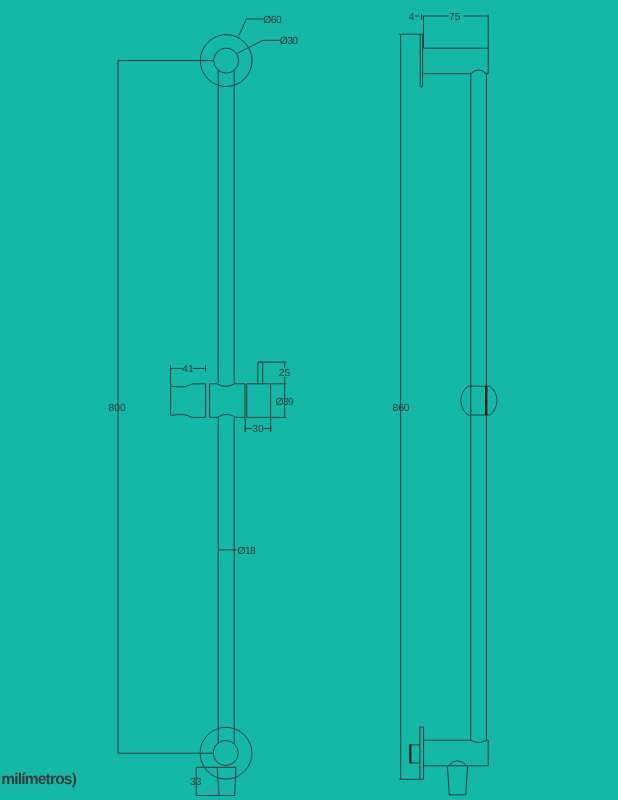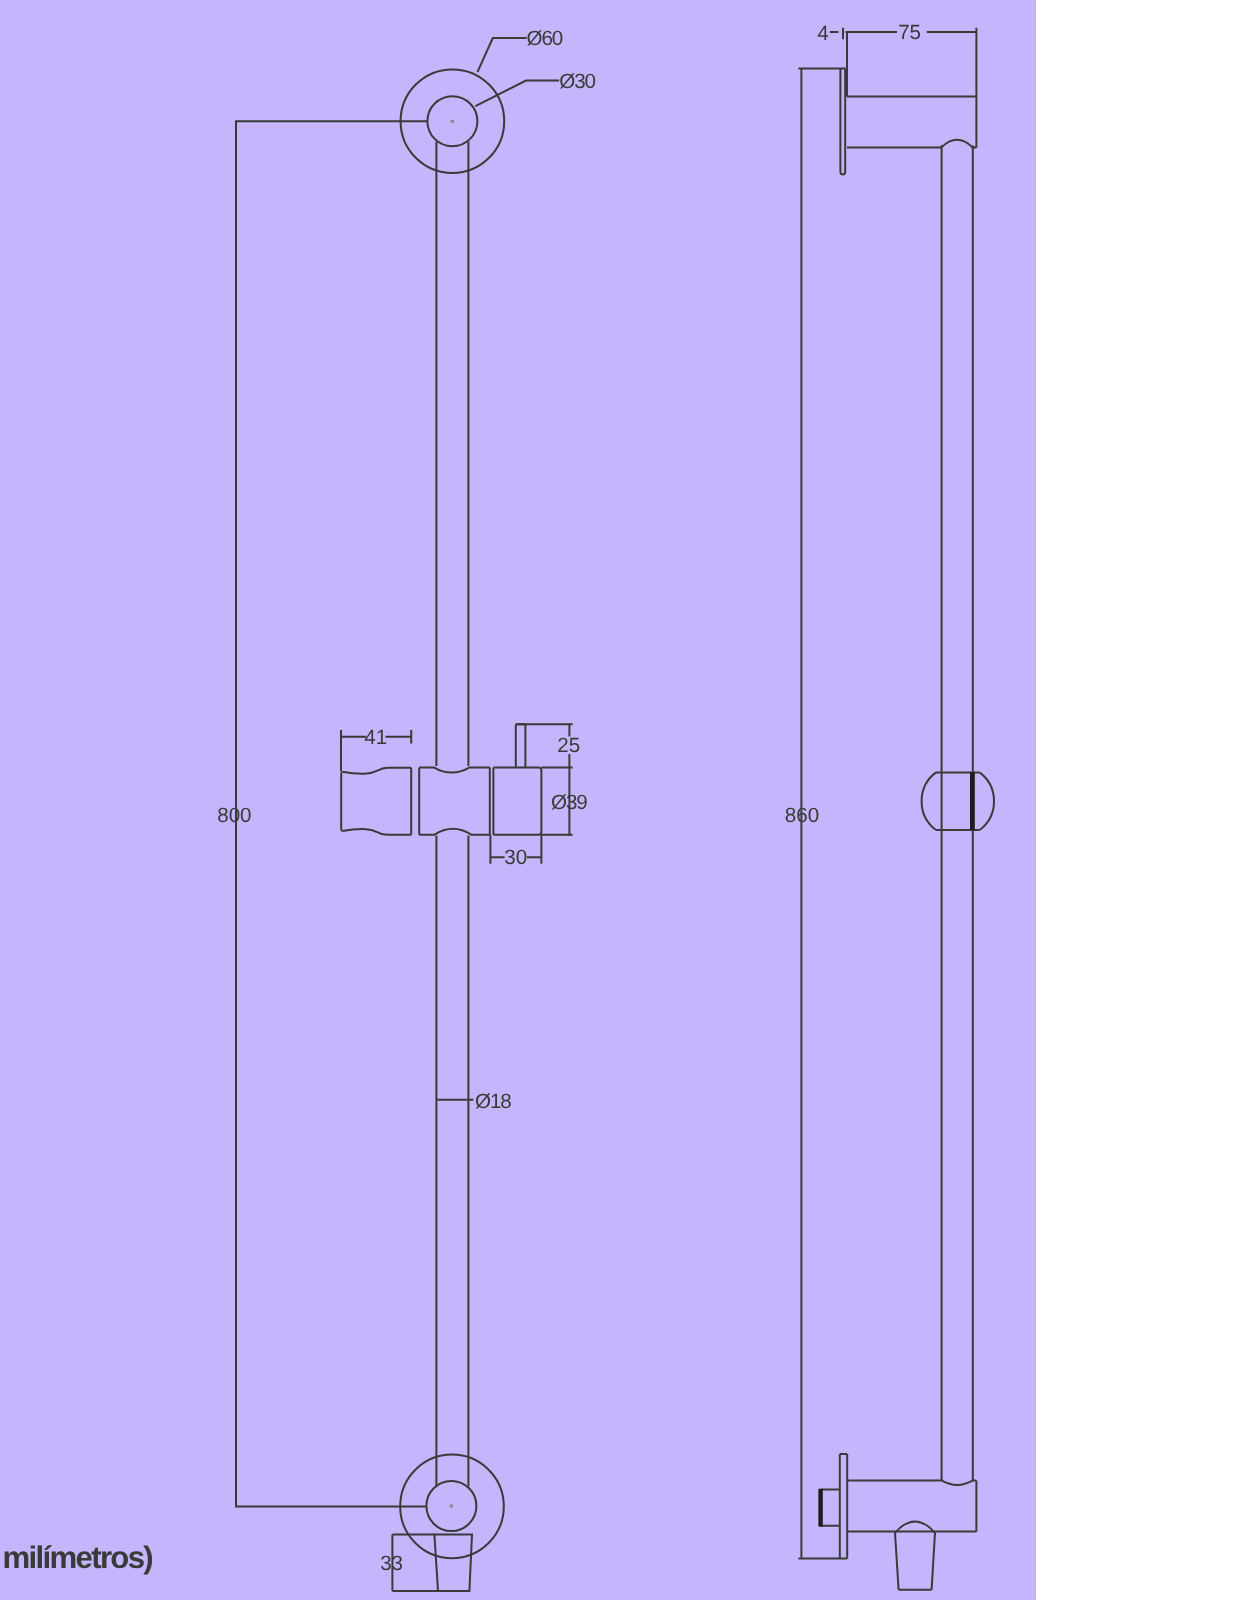--- a/index.html
+++ b/index.html
@@ -1,16 +1,16 @@
 <!DOCTYPE html>
 <html><head>
 <meta charset="utf-8">
 <style>
   html,body{margin:0;padding:0;background:#ffffff;}
-  .wrap{position:relative;width:518px;height:800px;background:#c4b5fd;overflow:hidden;}
+  .wrap{position:relative;width:618px;height:800px;background:#14b8a6;overflow:hidden;}
   svg{position:absolute;left:0;top:0;filter:opacity(0.999);}
   svg text{font-family:"Liberation Sans",sans-serif;fill:#3a3a3a;text-rendering:geometricPrecision;}
 </style>
 </head>
 <body>
 <div class="wrap">
 <svg width="618" height="800" viewBox="0 0 618 800">
   <g fill="none" stroke="#3a3a3a" stroke-width="1">
 
     <circle cx="226.2" cy="60.6" r="25.9"></circle>

